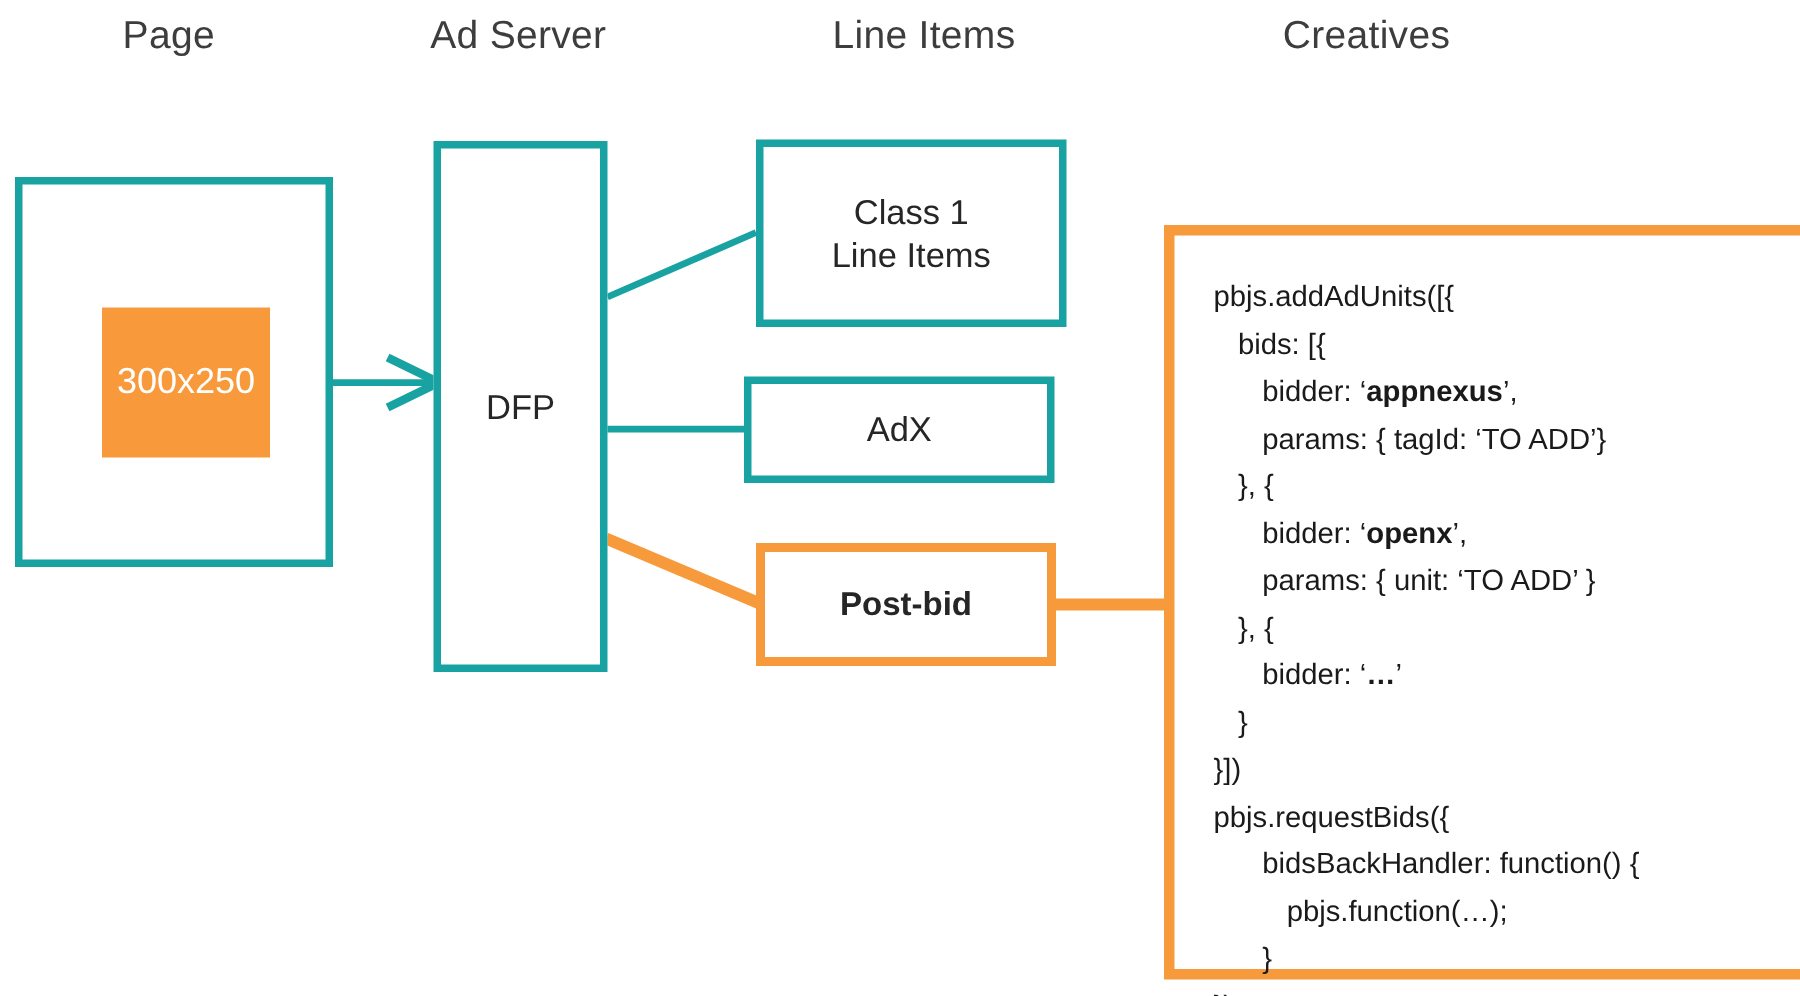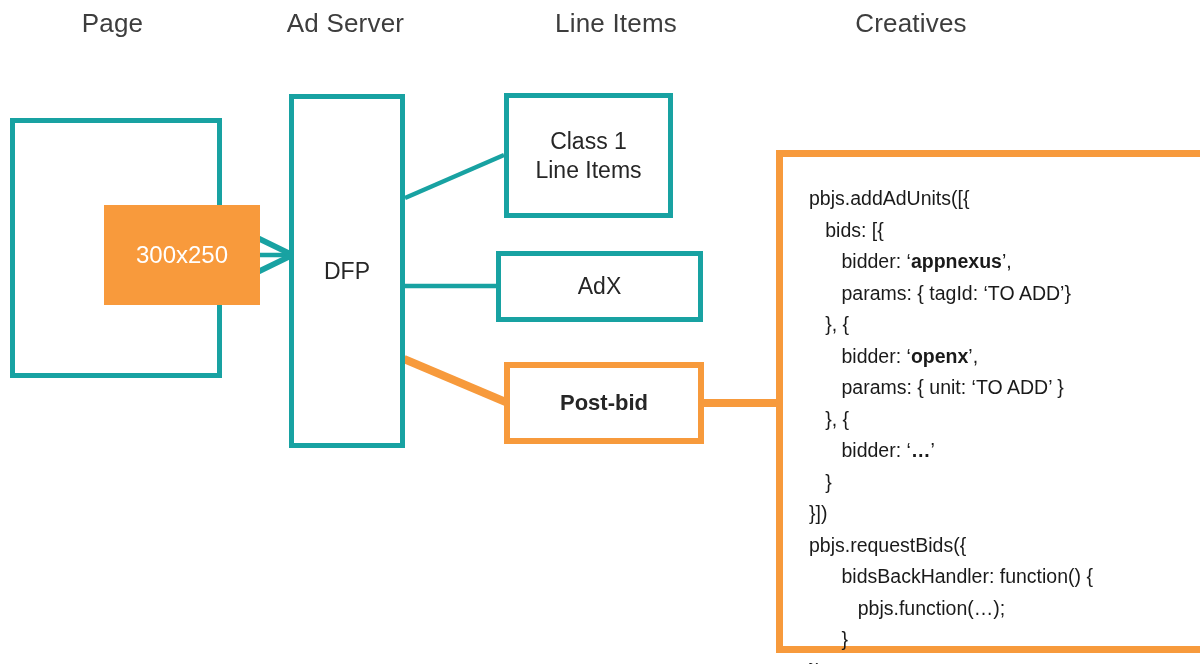--- a/index.html
+++ b/index.html
@@ -66,29 +66,29 @@
     <line x1="403" y1="286" x2="506" y2="286" stroke="#18a2a2" stroke-width="4.5"></line>
 
     <line x1="404" y1="359" x2="508" y2="403" stroke="#f79a3c" stroke-width="8"></line>
 
     <line x1="700" y1="403" x2="783" y2="403" stroke="#f79a3c" stroke-width="8"></line>
   </svg>
 
   <div class="box box-teal" style="left:10px;top:118px;width:212px;height:260px;">
   </div>
 
-  <div class="adslot" style="left:68px;top:205px;width:156px;height:100px;margin-left:36px;">
+  <div class="adslot" style="left:68px;top:205px;width:112px;height:100px;">
     <span class="adslot-label">300x250</span>
   </div>
 
   <div class="box box-teal" style="left:289px;top:94px;width:116px;height:354px;">
     <span class="box-label">DFP</span>
   </div>
 
-  <div class="box box-teal" style="left:504px;top:93px;width:169px;height:125px;">
+  <div class="box box-teal" style="left:504px;top:93px;width:207px;height:125px;">
     <span class="box-label">
       <span>Class 1</span><br>
       <span>Line Items</span>
     </span>
   </div>
 
   <div class="box box-teal" style="left:496px;top:251px;width:207px;height:71px;">
     <span class="box-label">AdX</span>
   </div>
 

